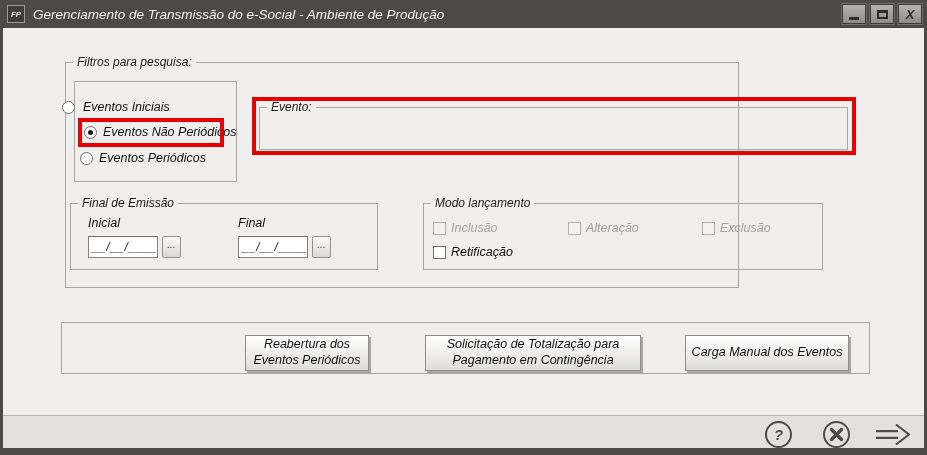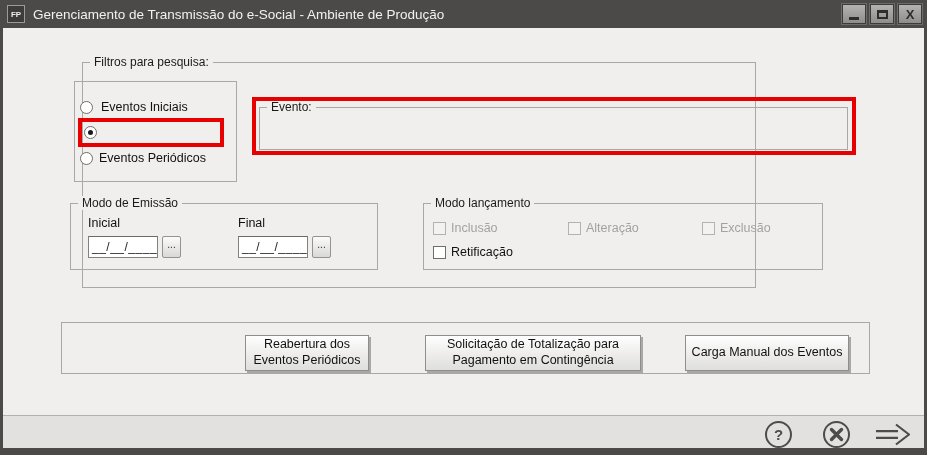--- a/index.html
+++ b/index.html
@@ -1,21 +1,21 @@
 <!DOCTYPE html>
 <html><head>
 <meta charset="utf-8">
 <style>
   * { margin:0; padding:0; box-sizing:border-box; }
   html,body { background:#888; }
   body { font-family:"Liberation Sans","DejaVu Sans",sans-serif; }
 
   #window {
     position:relative; width:927px; height:455px;
-    background:#4b4a48; overflow:hidden;
+    background:#4b4a48; overflow:hidden;font-style:italic;
   }
 
   
   .titlebar {
     position:absolute; left:0; top:0; width:927px; height:28px;
     background:#4b4a48; display:flex; align-items:center;
   }
   .fp-icon {
     width:18px; height:18px; margin-left:7px; flex:0 0 auto;
     background:#3d3c3a; border:1px solid #9b9a98;
@@ -148,49 +148,50 @@
       </div>
       <div class="win-btn">
         <span class="glyph-close">X</span>
       </div>
     </div>
   </div>
 
   <div class="body-area"></div>
   <div class="footer"></div>
 
-  <div class="group" style="left:82px; top:62px; width:674px; height:226px;">
+  <div class="group" style="left:65px; top:62px; width:674px; height:226px;">
     <span class="group-label">Filtros para pesquisa:</span>
   </div>
 
   <div class="group" style="left:74px; top:81px; width:163px; height:101px;"></div>
 
-  <div class="radio-row" style="left:80px; top:100px;gap:8px;">
+  <div class="radio-row" style="left:62px; top:100px;gap:8px;">
     <span class="radio"></span>
     <span class="radio-label">Eventos Iniciais</span>
   </div>
 
   <div class="radio-row" style="left:84px; top:125px;">
     <span class="radio selected"></span>
+    <span class="radio-label">Eventos Não Periódicos</span>
   </div>
 
   <div class="radio-row" style="left:80px; top:151px;">
     <span class="radio"></span>
     <span class="radio-label">Eventos Periódicos</span>
   </div>
 
   <div class="red-box" style="left:78px; top:118px; width:146px; height:29px;"></div>
 
   <div class="group" style="left:259px; top:107px; width:589px; height:43px;">
     <span class="group-label">Evento:</span>
   </div>
   <div class="red-box" style="left:252px; top:97px; width:604px; height:58px;"></div>
 
   <div class="group" style="left:70px; top:203px; width:308px; height:67px;">
-    <span class="group-label">Modo de Emissão</span>
+    <span class="group-label">Final de Emissão</span>
   </div>
   <div class="field-label" style="left:88px; top:216px;">Inicial</div>
   <div class="date-input" style="left:88px; top:236px;">__/__/____</div>
   <div class="mini-btn" style="left:162px; top:236px;">...</div>
   <div class="field-label" style="left:238px; top:216px;">Final</div>
   <div class="date-input" style="left:238px; top:236px;">__/__/____</div>
   <div class="mini-btn" style="left:312px; top:236px;">...</div>
 
   <div class="group" style="left:423px; top:203px; width:400px; height:67px;">
     <span class="group-label">Modo lançamento</span>

